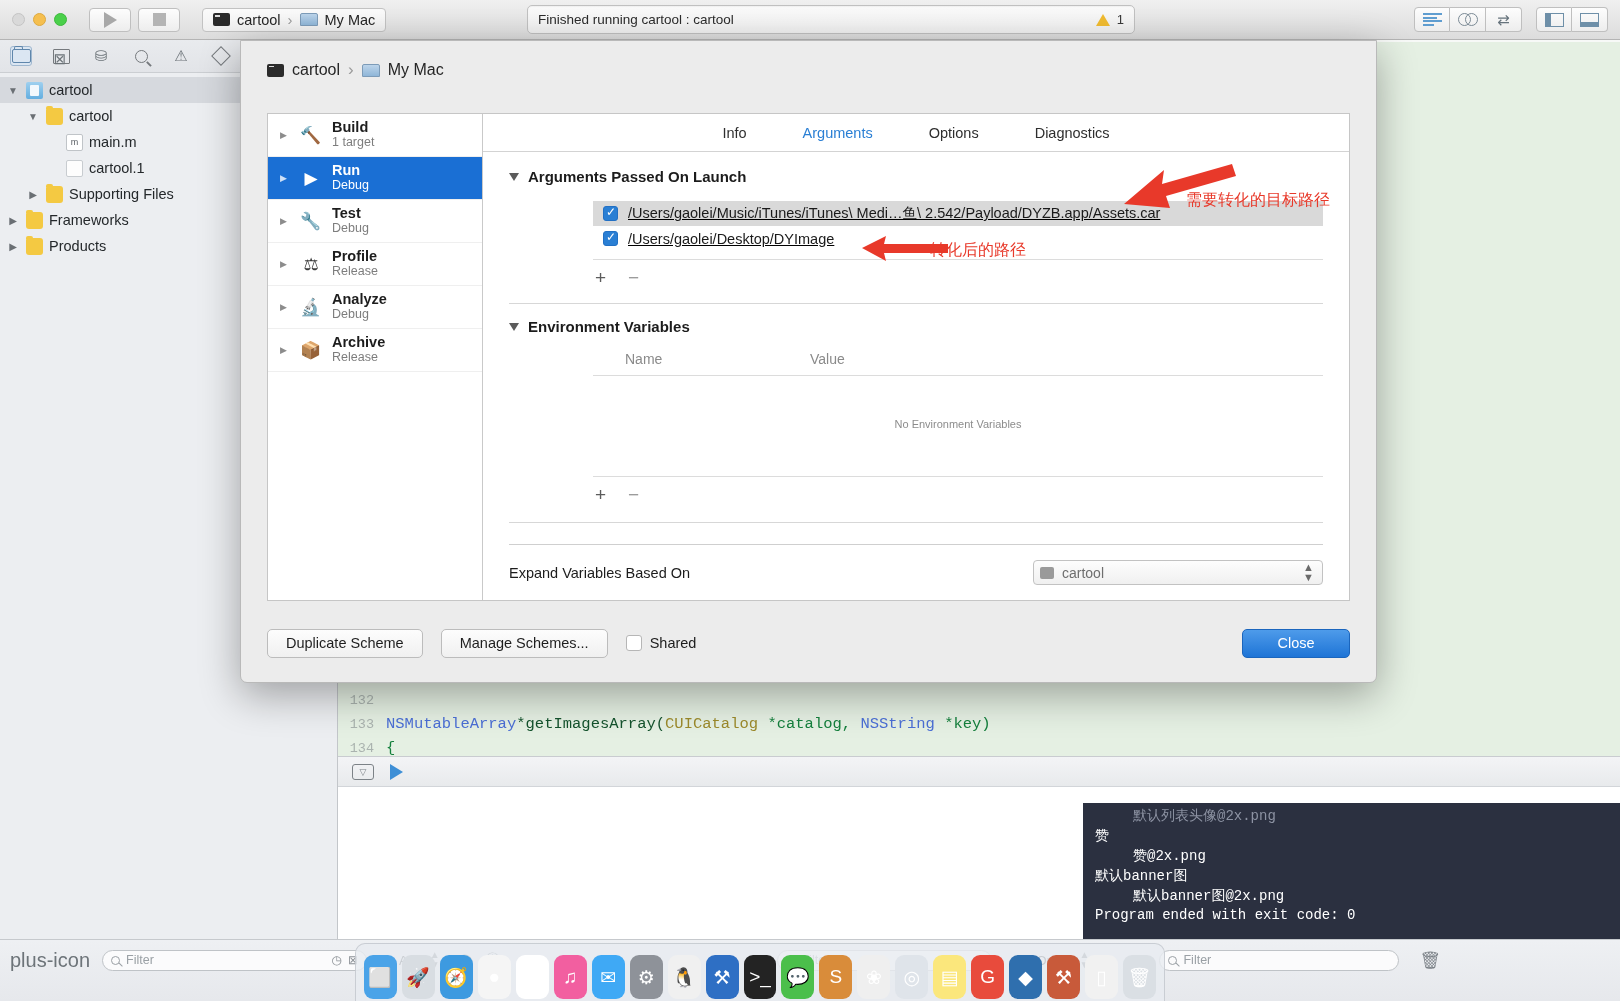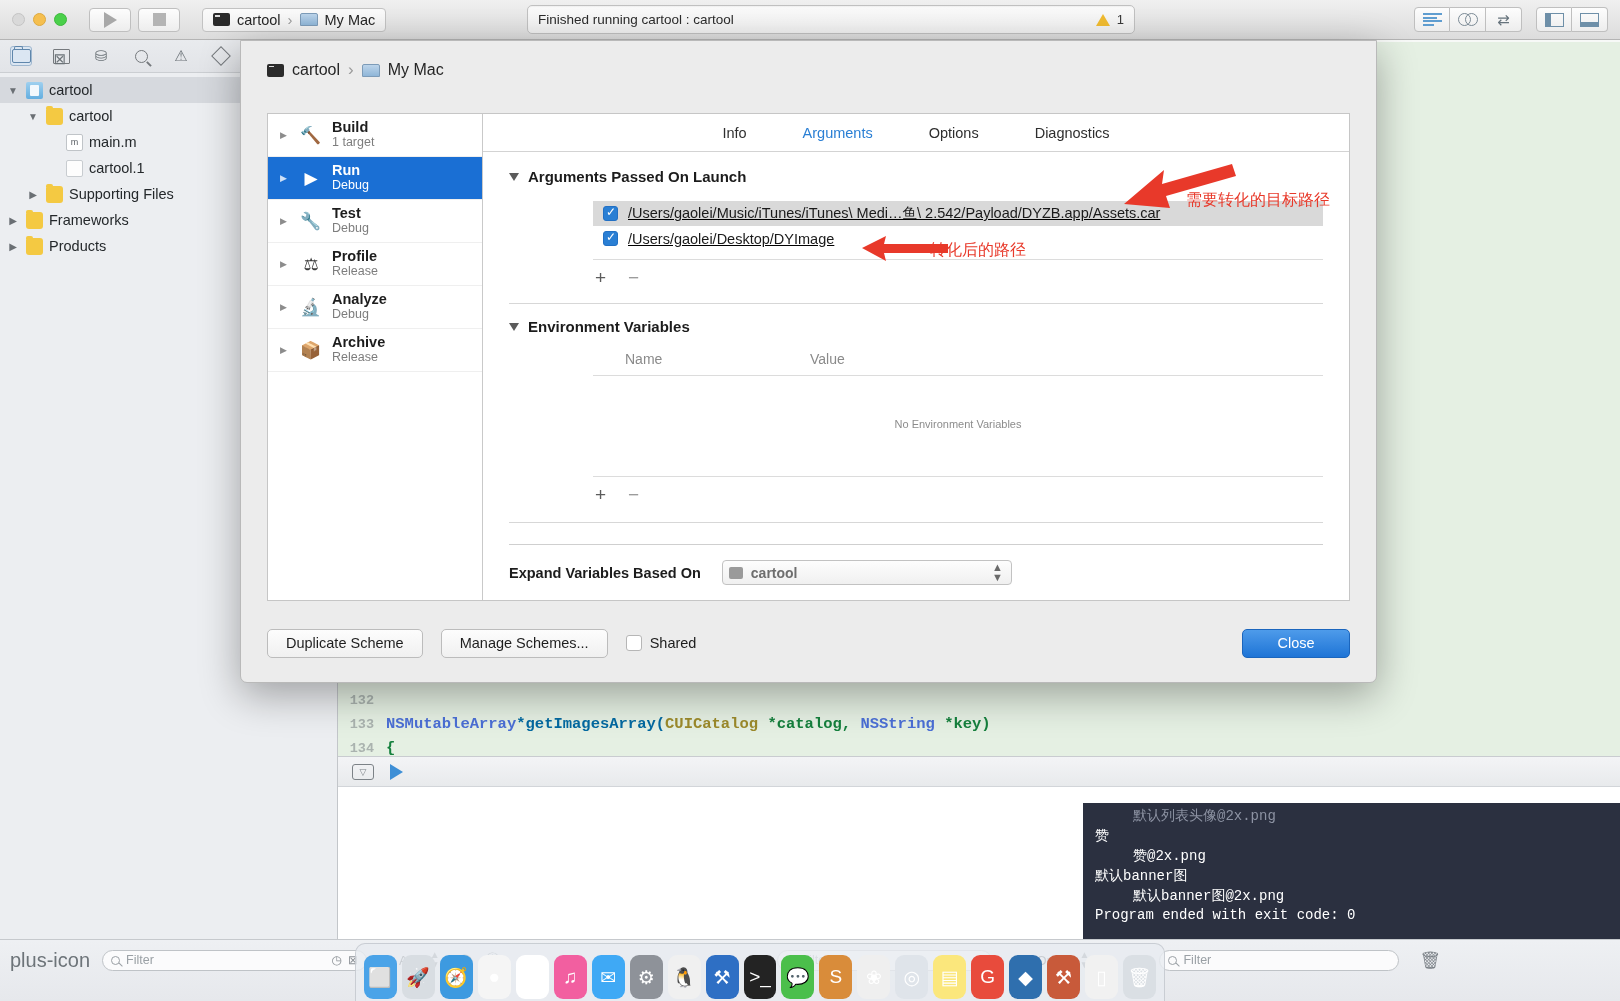--- a/index.html
+++ b/index.html
@@ -110,24 +110,24 @@
   
   .editor {
     position: absolute; left: 338px; top: 40px; right: 0; bottom: 62px;
     background: #e5f0e3;
   }
   .ed-top { position:absolute; left:0; top:0; right:0; height: 2px; background:#f7f9f7;}
   .code-area {
     position: absolute; left: 2px; top: 648px; right: 0; height: 68px;
     font-family: "Liberation Mono", monospace; font-size: 15.5px;
   }
-  .cline { height: 24px; display: flex; align-items: center; font-weight: bold; }
+  .cline { height: 24px; display: flex; align-items: center; }
   .gut { width: 46px; text-align: right; padding-right: 12px; color: #aab3af; font-size: 13.5px; }
   .k-type { color: #4b6fd6; }
-  .k-fn { color: #0369a1; }
+  .k-fn { color: #14532d; }
   .k-cls { color: #9c8a2b; }
   .k-pl { color: #15803d; }
 
   .console-gap { position:absolute; left:0; top:716px; right:0; bottom:0; background:#fff; border-top:1px solid #c9ccd0;}
   .dbg-bar { position:absolute; left:0; top:0; height:30px; right:0; background: linear-gradient(#f3f4f6,#e8eaec); border-bottom:1px solid #d2d5d9; display:flex; align-items:center; gap:16px; padding-left:14px;}
   .dbg-ic { width:22px;height:16px;border:1.4px solid #7c8287;border-radius:3px; display:flex;align-items:center;justify-content:center;color:#7c8287;font-size:9px;}
   .dbg-arrow { width:0;height:0;border-left:13px solid #3e8fd6;border-top:8px solid transparent;border-bottom:8px solid transparent;}
 
   .console {
     position: absolute; left: 745px; top: 46px; right: 0; bottom: 0;
@@ -212,21 +212,21 @@
 
   .env-table { margin: 12px 26px 0 110px; }
   .env-head { display:flex; font-size: 14px; color:#8a8a8a; padding-left: 32px; height: 24px; align-items:center;}
   .env-head .c1 { width: 185px; }
   .env-rule { border-top: 1px solid #dcdcdc; margin-top: 4px;}
   .env-empty { height: 96px; display:flex; align-items:center; justify-content:center; font-size:11px; color:#8c8c8c;}
 
   .expand-row {
     position:absolute; left: 26px; right: 26px; bottom: 0; height: 56px;
     border-top: 1px solid #cfcfcf;
-    display:flex; align-items:center; justify-content:flex-start; gap: 21px; font-weight: bold;
+    display:flex; align-items:center; justify-content:space-between; gap: 14px;
   }
   .expand-lbl { font-size: 14.5px; color:#1d1d1d;}
   .popup {
     width: 290px; height: 25px; background: linear-gradient(#fdfdfd,#f0f0f0);
     border: 1px solid #c2c2c2; border-radius: 4px;
     display:flex; align-items:center; padding: 0 6px; gap: 8px;
     font-size: 14px; color: #6e6e6e; position: relative;
   }
   .popup .sq { width:14px;height:12px;background:#9a9a9a;border-radius:2px;}
   .popup .arrows { position:absolute; right: 8px; color:#6a6a6a; font-size: 11px; line-height:.85; text-align:center;}

